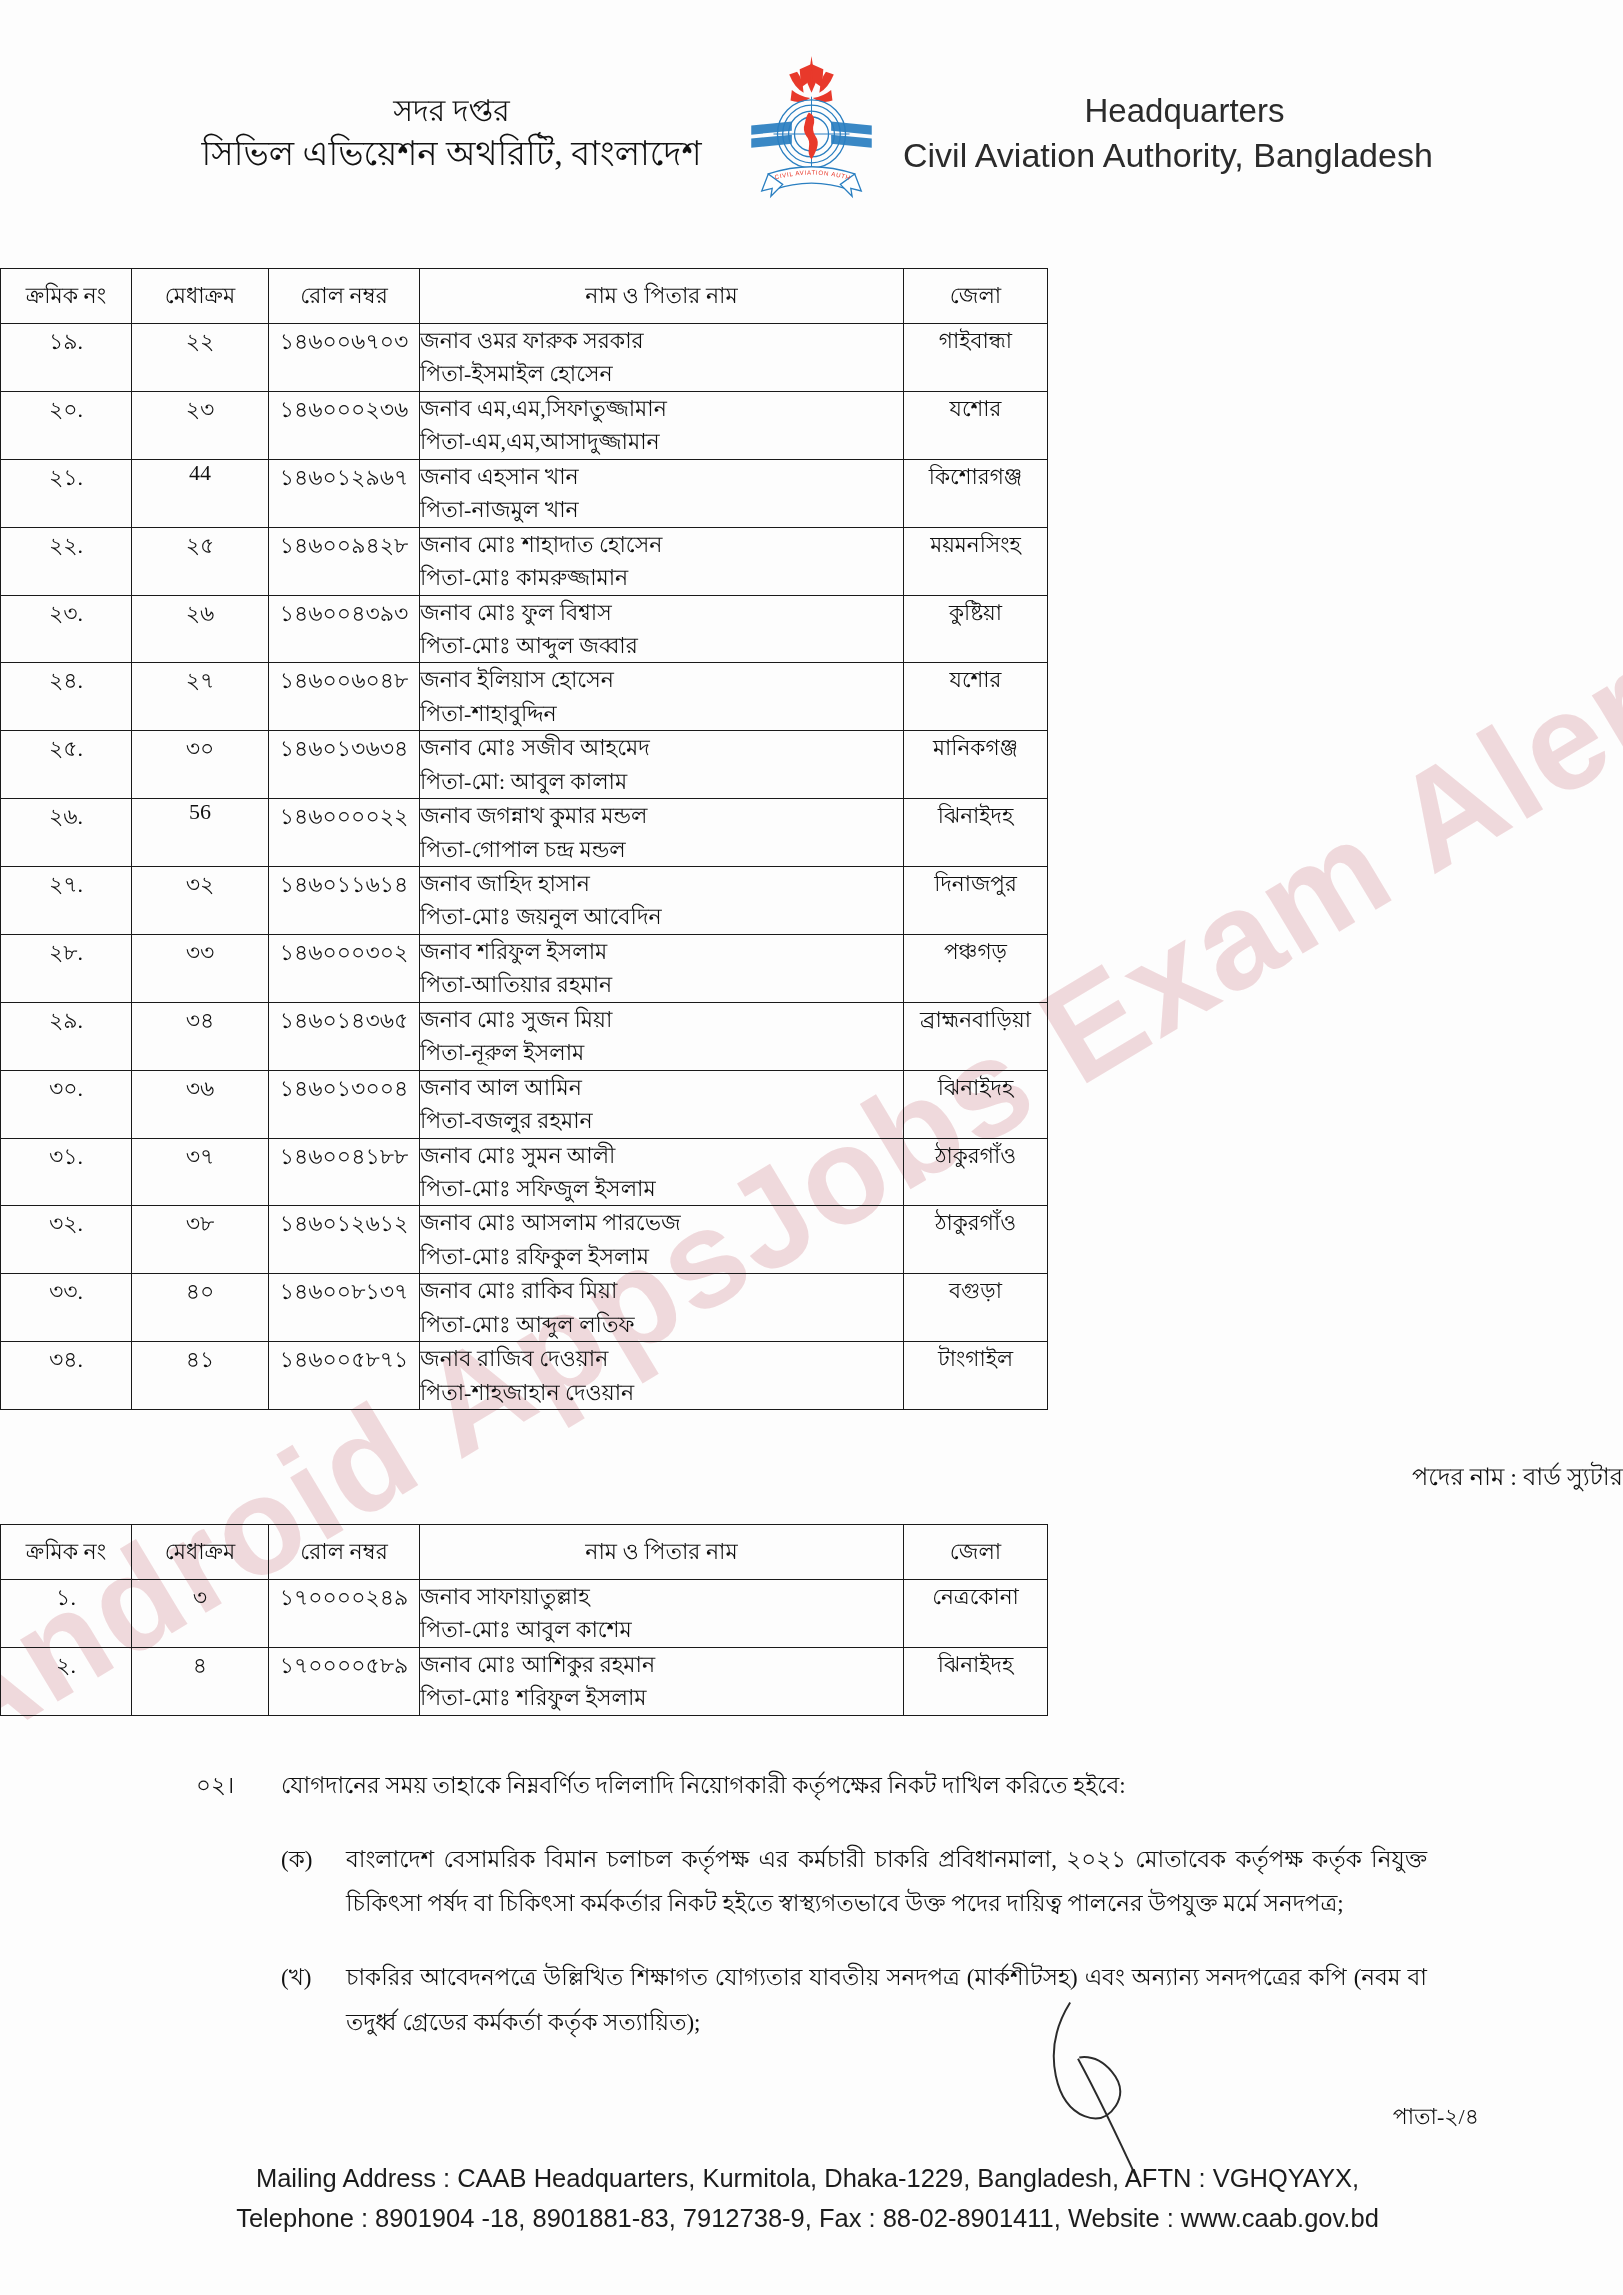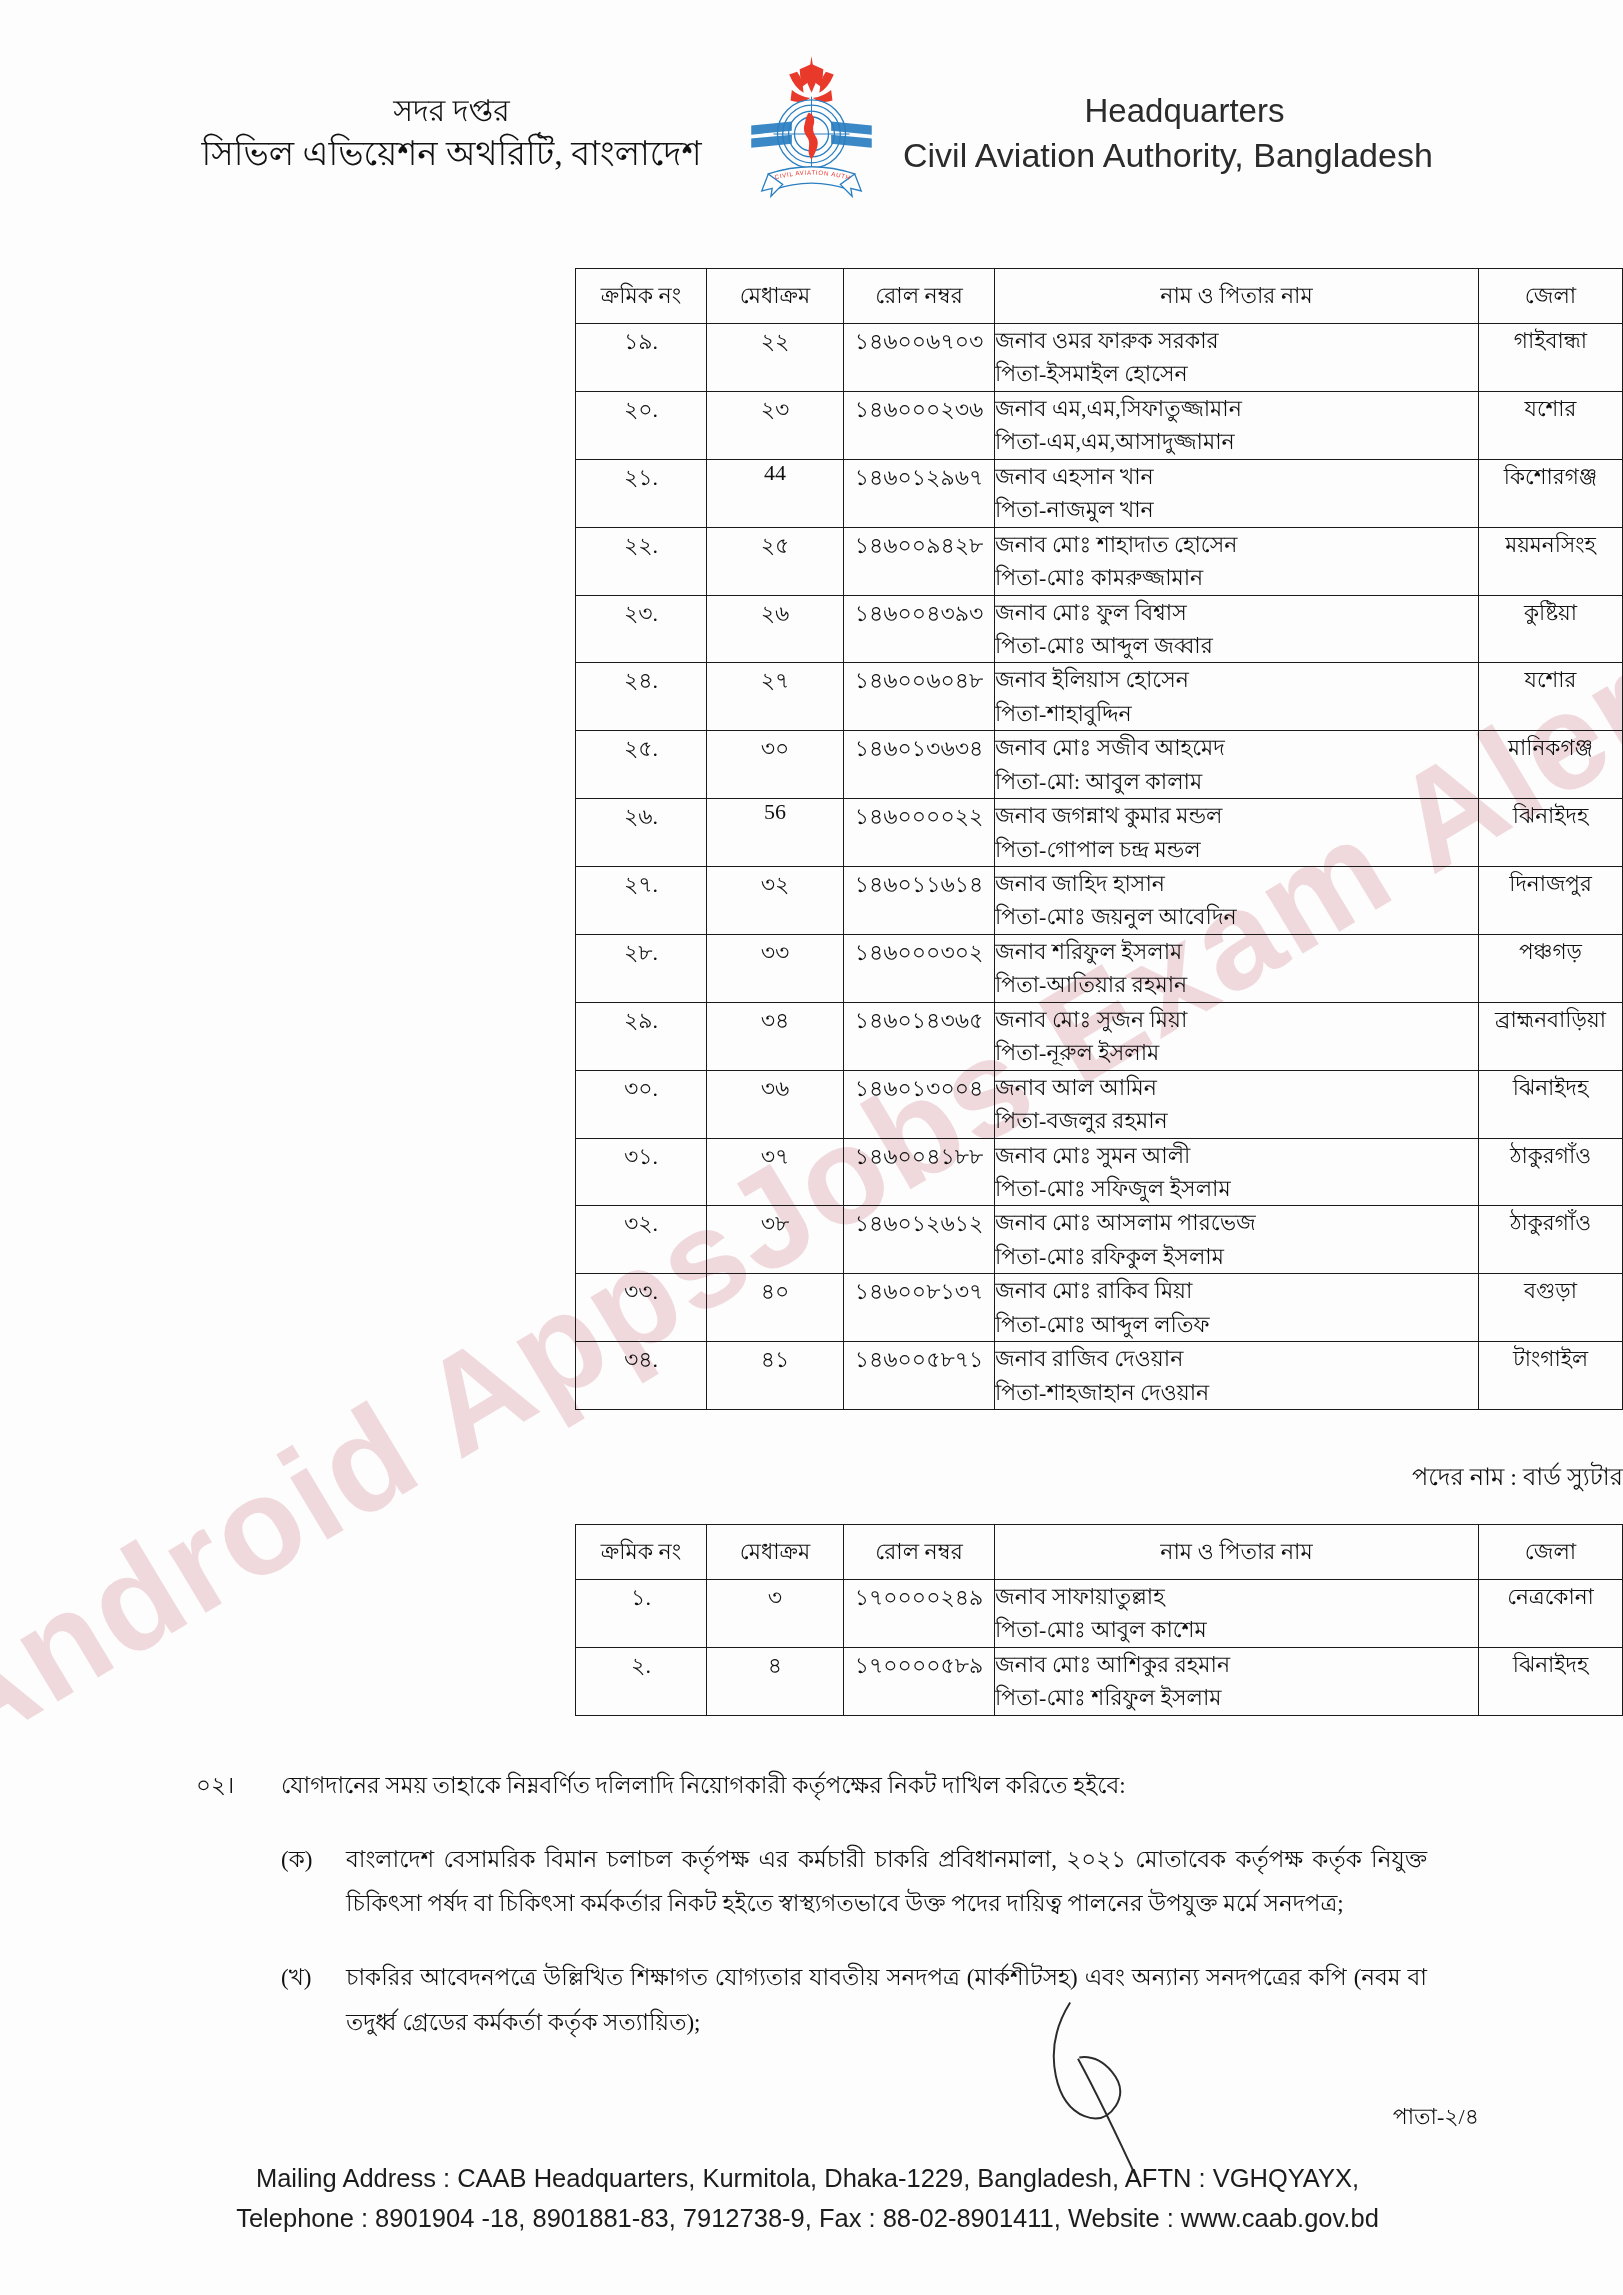--- a/index.html
+++ b/index.html
@@ -60,21 +60,21 @@
     font-family: "Liberation Sans", sans-serif;
     color: #2b2b2b;
   }
   .hdr-en .l1 { font-size: 33px; text-align: center; padding-left: 26px;}
   .hdr-en .l2 { font-size: 34px; }
 
   
   .logo { width: 131px; height: 164px; position: relative; flex: 0 0 auto; }
 
   
-  .tbl-wrap { padding: 0 0 0 0; display: flex; justify-content: flex-end; }
+  .tbl-wrap { padding: 0 0 0 0; display: flex; justify-content: flex-start; }
   table.reg {
     border-collapse: collapse;
     width: 1047px;
     table-layout: fixed;
   }
   table.reg th, table.reg td {
     border: 1.3px solid #1a1a1a;
     padding: 0;
     vertical-align: top;
   }

